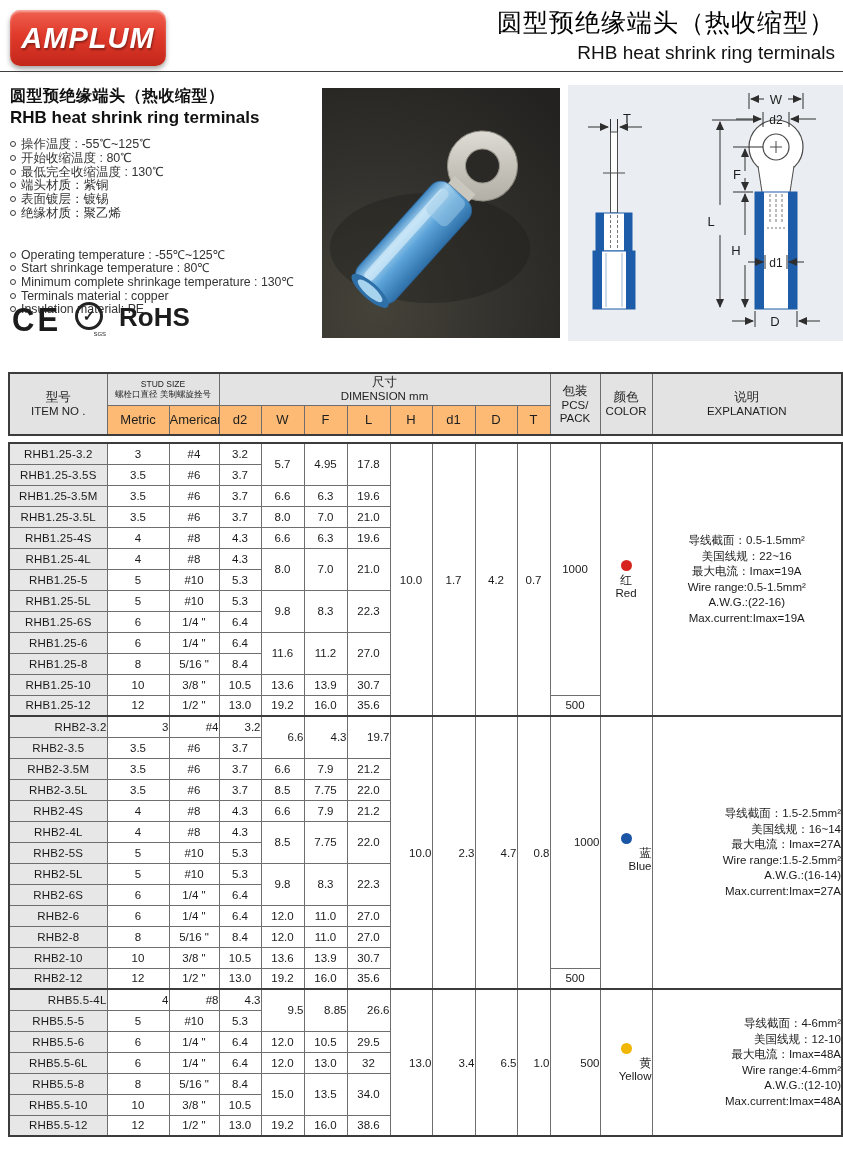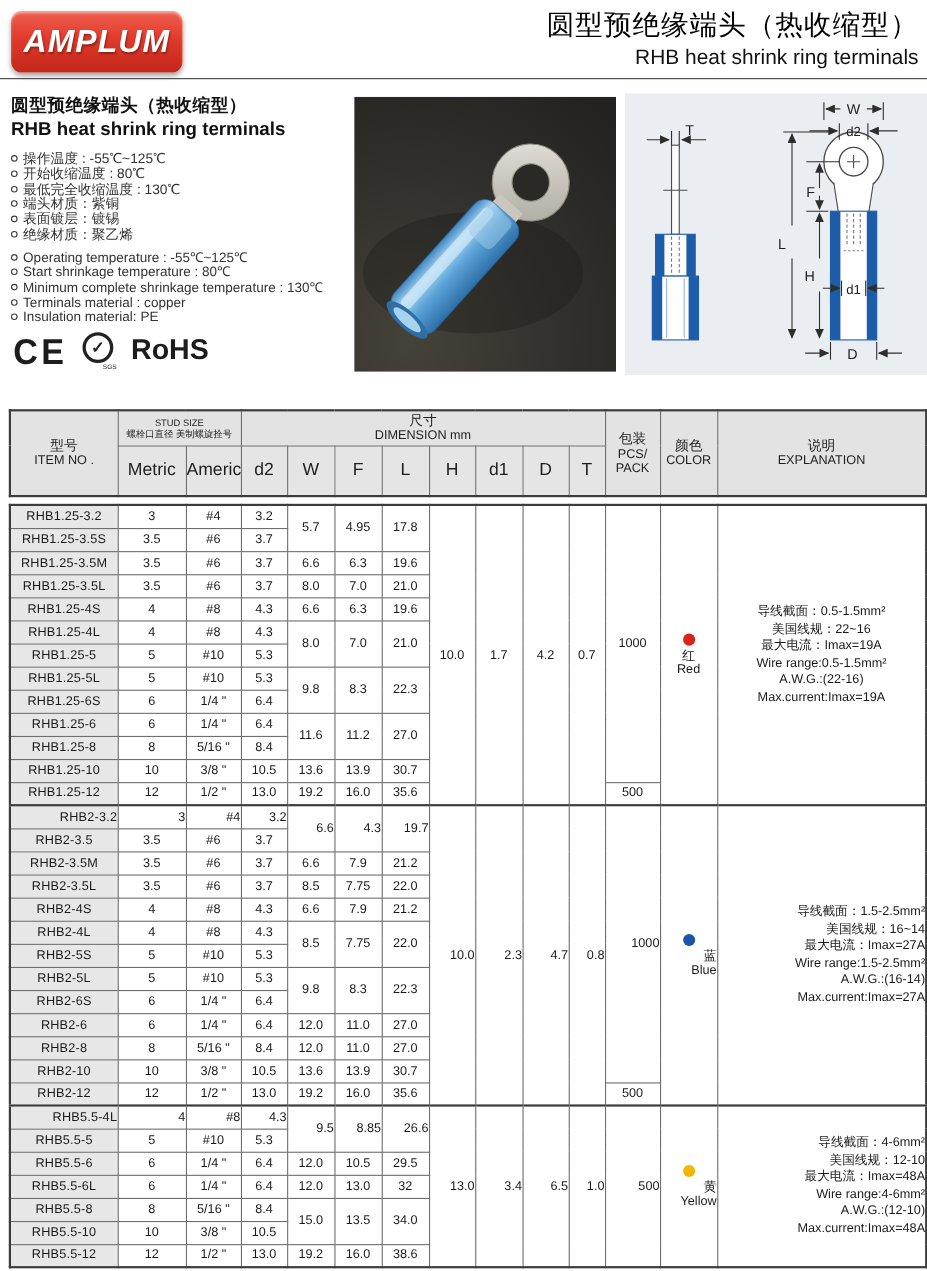--- a/index.html
+++ b/index.html
@@ -17,21 +17,21 @@
   .head-title-zh { font-size:25px; color:#000; letter-spacing:1px; }
   .head-title-en { font-size:19px; color:#111; margin-top:3px; }
   .head-rule { position:absolute; left:0; top:71px; width:843px; border-top:1px solid #3f3f3f; }
 
   
   .intro { position:absolute; left:10px; top:86px; width:310px; }
   .intro-title-zh { font-size:16px; font-weight:bold; color:#111; letter-spacing:.5px; }
   .intro-title-en { font-size:17px; font-weight:bold; color:#111; margin:1px 0 10px; }
   .spec-list { list-style:none; }
   .spec-list.zh li { font-size:12.5px; line-height:13.8px; color:#333; }
-  .spec-list.en { margin-top:7px; }
+  .spec-list.en { margin-top:28px; }
   .spec-list.en li { font-size:12.3px; line-height:13.6px; color:#333; }
   .bullet { display:inline-block; width:6px; height:6px; border:1.6px solid #3a3a3a; border-radius:50%;
     background:#fff; margin-right:5px; vertical-align:1px; }
   .certs { position:absolute; left:2px; top:216px; display:flex; align-items:flex-start; gap:14px; }
   .ce-mark { font-size:31px; font-weight:bold; color:#1c1c1c; letter-spacing:3px; transform:scaleY(1.05); }
   .sgs-badge { position:relative; width:30px; height:34px; }
   .sgs-circle { width:28px; height:28px; border:3px solid #222; border-radius:50%;
     display:flex; align-items:center; justify-content:center; font-size:15px; font-weight:bold; color:#222; }
   .sgs-label { position:absolute; bottom:-1px; right:-2px; font-size:6px; color:#222; background:#fff; padding:0 1px; }
   .rohs-mark { font-size:26px; font-weight:bold; color:#1c1c1c; }
@@ -49,21 +49,21 @@
     font-weight:normal; padding:0; overflow:hidden; }
   .gap { height:6px; }
   col.c-item{width:98px} col.c-metric{width:62px} col.c-amer{width:50px}
   col.c-d2{width:42px} col.c-w{width:43px} col.c-f{width:43px} col.c-l{width:43px}
   col.c-h{width:42px} col.c-d1{width:43px} col.c-dd{width:42px} col.c-t{width:33px}
   col.c-pack{width:50px} col.c-color{width:52px} col.c-expl{width:190px}
   .hgray { background:#e3e3e3; }
   .h-zh { font-size:12.5px; line-height:15px; color:#1e1e1e; }
   .h-en { font-size:11.5px; line-height:13px; color:#1e1e1e; }
   .h-sm { font-size:8.5px; line-height:10px; color:#1e1e1e; }
-  .h-sub { font-size:16px; color:#1e1e1e; background:#e5e5e5; height:46px; }
+  .h-sub { font-size:13px; color:#1e1e1e; background:#fdba74; height:30px; }
   tr.hrow1 { height:32px; }
   table.spec tbody td { font-size:11.5px; color:#1a1a1a; height:21px; background:#fff; }
   td.item-cell { background:#e7e7e7 !important; letter-spacing:.2px; }
   tr.gsep td { border-top:2px solid #3c3c3c;text-align:right; }
   td.expl-cell { text-align:left; padding-left:28px; }
   .expl div { font-size:11.5px; line-height:15.5px; color:#1a1a1a; white-space:nowrap; }
   .dot { display:block; width:11px; height:11px; border-radius:50%; margin:0 auto 2px; }
   .color-zh { font-size:12px; line-height:14px; }
   .color-en { font-size:11.5px; line-height:13px; }
 </style>

